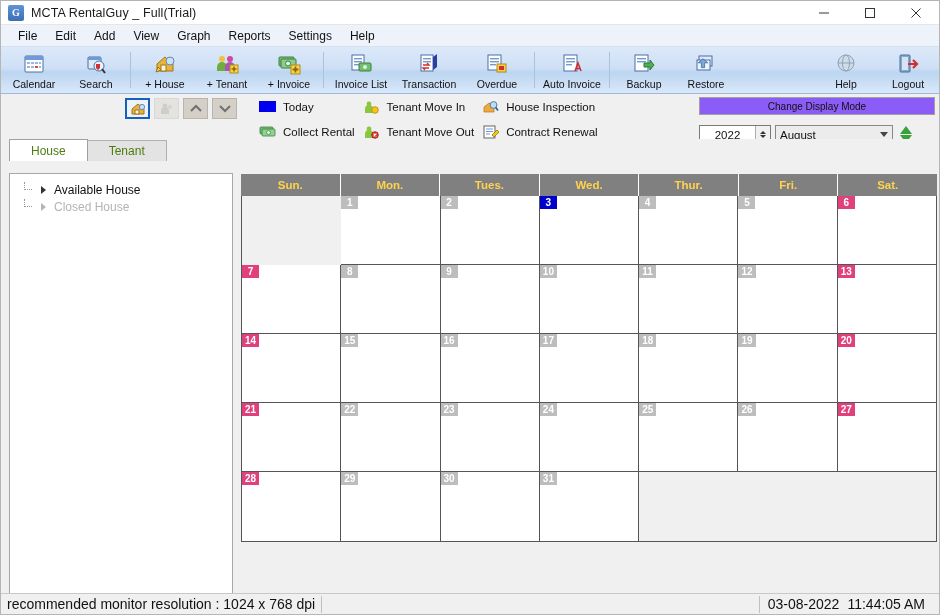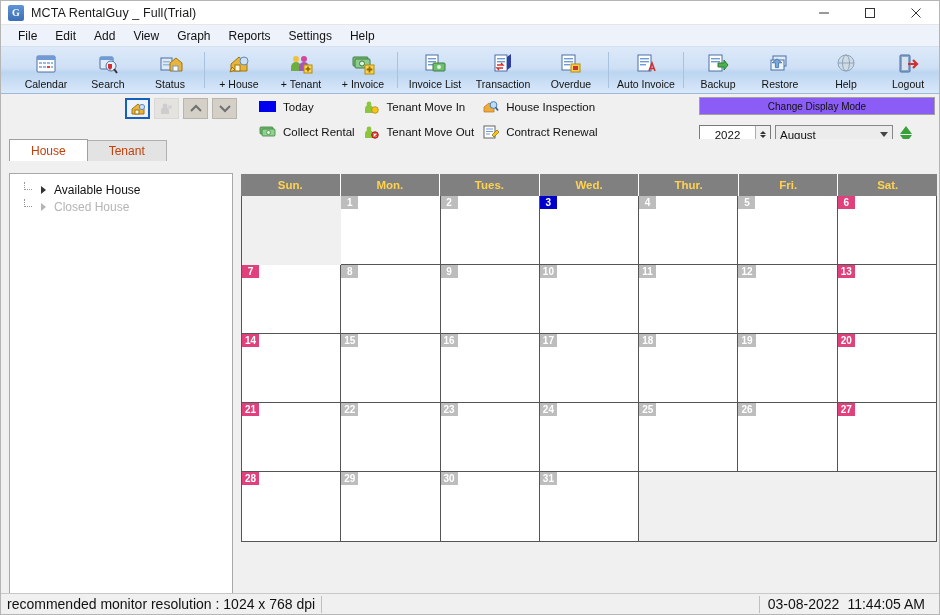--- a/index.html
+++ b/index.html
@@ -52,21 +52,21 @@
   .menu-item {
     padding: 2px 9px; font-size: 12px; color: #111; line-height: 16px;
   }
 
   
   .toolbar {
     height: 47px; min-height: 47px;
     background: linear-gradient(#dce9f9 0%, #cfe0f6 45%, #bcd5f0 55%, #d9e8fa 100%);
     display: flex; align-items: stretch;
     border-bottom: 1px solid #9cb8da;
-    padding-left: 14px;
+    padding-left: 2px;
     text-align: center;
   }
   .tb-btn {
     width: 62px;
     display: flex; flex-direction: column; align-items: center; justify-content: center;
     gap: 2px; padding-top: 2px;
   }
   .tb-btn.wide { width: 68px; }
   .tb-label { font-size: 10.5px; color: #111; white-space: nowrap; }
   .tb-sep { width: 1px; background: #a9c2e0; margin: 5px 3px; align-self: stretch; }
@@ -136,21 +136,21 @@
   .greenspin { display: flex; flex-direction: column; gap: 1px; padding-left: 3px; }
   .gtri-up { width: 0; height: 0; border-left: 6px solid transparent; border-right: 6px solid transparent; border-bottom: 8px solid #3aa03a; }
   .gtri-dn { width: 0; height: 0; border-left: 6px solid transparent; border-right: 6px solid transparent; border-top: 8px solid #3aa03a; }
 
   
   .body { flex: 1; display: flex; position: relative; overflow: hidden; }
 
   .leftpanel { width: 240px; min-width: 240px; position: relative; background: #f0f0f0; }
   .tabs { display: flex; padding-left: 8px; height: 22px; align-items: flex-end; }
   .tab {
-    height: 21px; padding: 0 21px; font-size: 12px; color: #c2410c;
+    height: 21px; padding: 0 21px; font-size: 12px; color: #4d7c0f;
     display: flex; align-items: center;
     border: 1px solid #b0b0b0; border-bottom: none;
     background: #e3e3e3; margin-right: -1px;
   }
   .tab.active { background: #ffffff; border-color: #a0a0a0; height: 22px; z-index: 2; }
   .tree {
     margin: 12px 8px 0 8px; height: calc(100% - 32px);
     background: #fff; border: 1px solid #a8a8a8;
     padding: 7px 0 0 0;
   }
@@ -288,34 +288,20 @@
           <rect x="5" y="5" width="13" height="12" rx="1" fill="#dfeaf7" stroke="#4a6fa5"></rect>
           <rect x="5" y="5" width="13" height="3" fill="#6f9ad6"></rect>
           <circle cx="16" cy="14" r="5" fill="#e9f1fa" stroke="#4a6fa5"></circle>
           <line x1="19" y1="17" x2="22" y2="21" stroke="#333" stroke-width="2"></line>
           <path d="M13 12 h4 v4 l-2 2 -2 -2z" fill="#d03030"></path>
         </svg>
       </span>
       <span class="tb-label">Search</span>
     </div>
 
-    <div class="tb-btn">
-      <span class="ico">
-        <svg width="26" height="24" viewBox="0 0 26 24">
-          <rect x="4" y="6" width="11" height="12" fill="#dfeaf7" stroke="#4a6fa5"></rect>
-          <g fill="#9ab8dd">
-              <rect x="6" y="9" width="7" height="1.5"></rect>
-              <rect x="6" y="12" width="7" height="1.5"></rect>
-            </g>
-          <path d="M13 11 L19 6 L25 11 V19 H13 Z" fill="#e8b53a" stroke="#9e7516"></path>
-          <rect x="16" y="14" width="5" height="5" fill="#fff" stroke="#6f9ad6"></rect>
-        </svg>
-      </span>
-      <span class="tb-label">Status</span>
-    </div>
 
     <div class="tb-sep"></div>
 
     <div class="tb-btn">
       <span class="ico">
         <svg width="26" height="24" viewBox="0 0 26 24">
           <path d="M5 12 L13 5 L21 12 V19 H5 Z" fill="#e8b53a" stroke="#9e7516"></path>
           <rect x="9" y="13" width="5" height="6" fill="#fff8dd" stroke="#9e7516"></rect>
           <circle cx="18" cy="9" r="4" fill="#cfe0f0" stroke="#5b8bbf"></circle>
           <path d="M6 15 l-2 5 l5 -2 z" fill="#ffd24d" stroke="#9e7516"></path>

